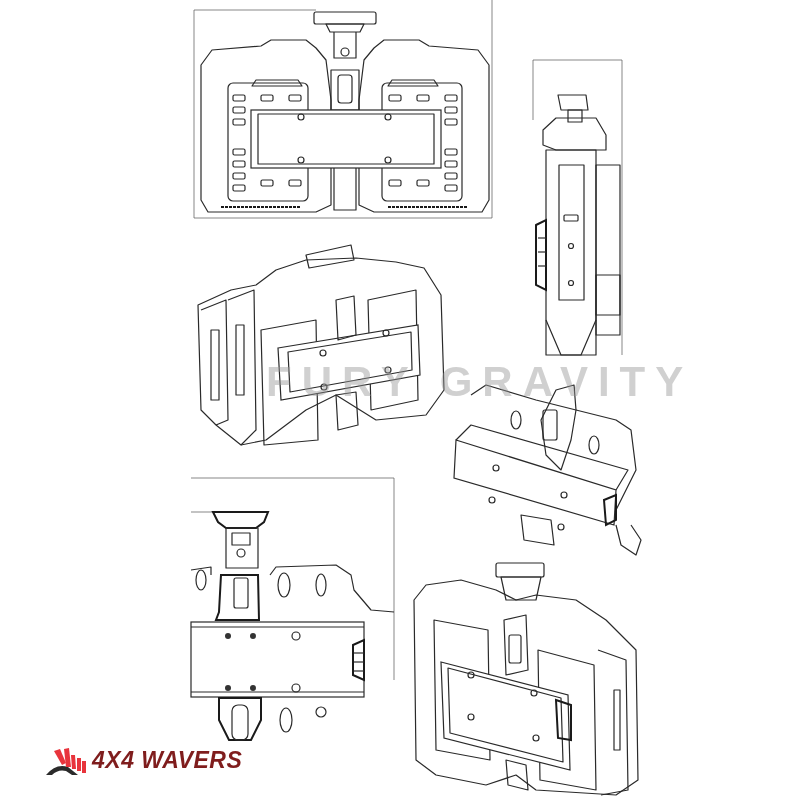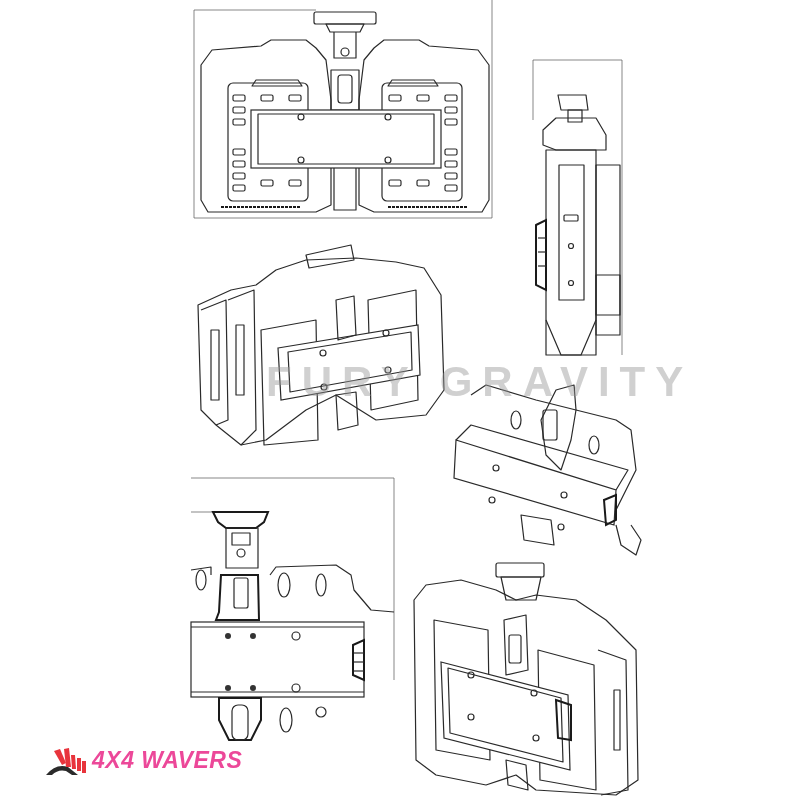--- a/index.html
+++ b/index.html
@@ -6,21 +6,21 @@
   body{width:800px;height:800px;position:relative;overflow:hidden;font-family:"Liberation Sans",sans-serif;}
   .canvas{position:absolute;left:4px;top:0;width:696px;height:800px;margin-left:12px;}
   svg{position:absolute;left:0;top:0;}
   .ln{fill:none;stroke:#2a2a2a;stroke-width:1.2;stroke-linejoin:round;}
   .thin{fill:none;stroke:#555;stroke-width:0.7;}
   .thick{fill:none;stroke:#1a1a1a;stroke-width:2;}
   .fillw{fill:#fff;stroke:#2a2a2a;stroke-width:1.2;}
   .dot{fill:#333;}
   .watermark{position:absolute;left:250px;top:358px;font-size:42px;font-weight:bold;letter-spacing:10px;color:rgba(150,150,150,0.45);white-space:nowrap;}
   .logo{position:absolute;left:28px;top:745px;width:200px;height:34px;}
-  .logo-text{position:absolute;left:48px;top:2px;font-size:23px;font-weight:bold;font-style:italic;color:#ec4899;letter-spacing:0.5px;white-space:nowrap;}
+  .logo-text{position:absolute;left:48px;top:2px;font-size:23px;font-weight:bold;font-style:italic;color:#7f1d1d;letter-spacing:0.5px;white-space:nowrap;}
 </style>
 </head>
 <body>
 
 <div class="canvas">
 <svg width="800" height="800" viewBox="0 0 800 800">
 
   <g>
     <line class="thin" x1="178" y1="10" x2="178" y2="218"></line>
     <line class="thin" x1="178" y1="10" x2="300" y2="10"></line>

